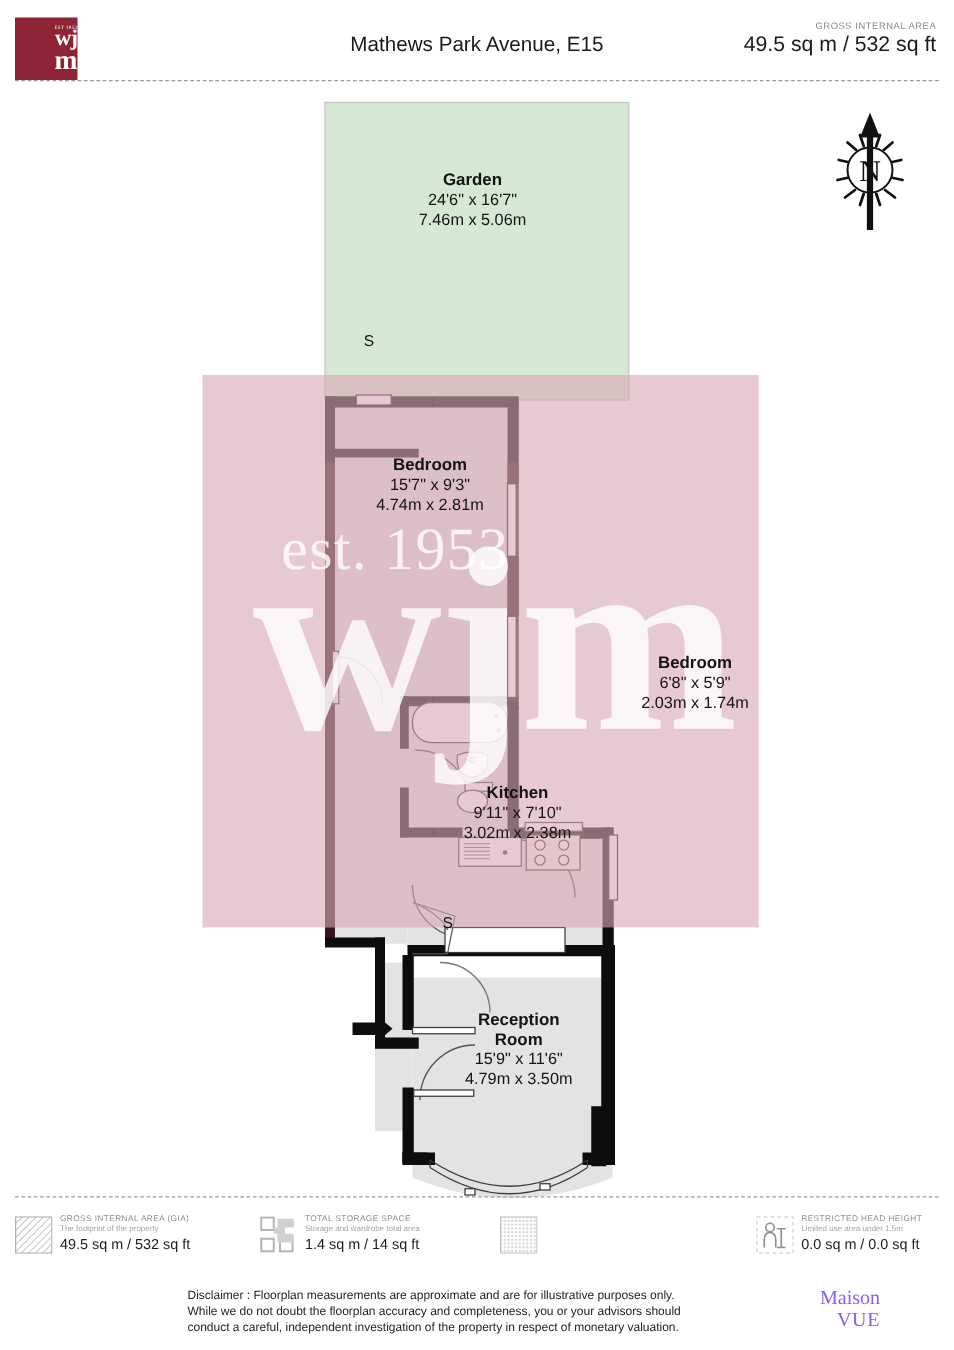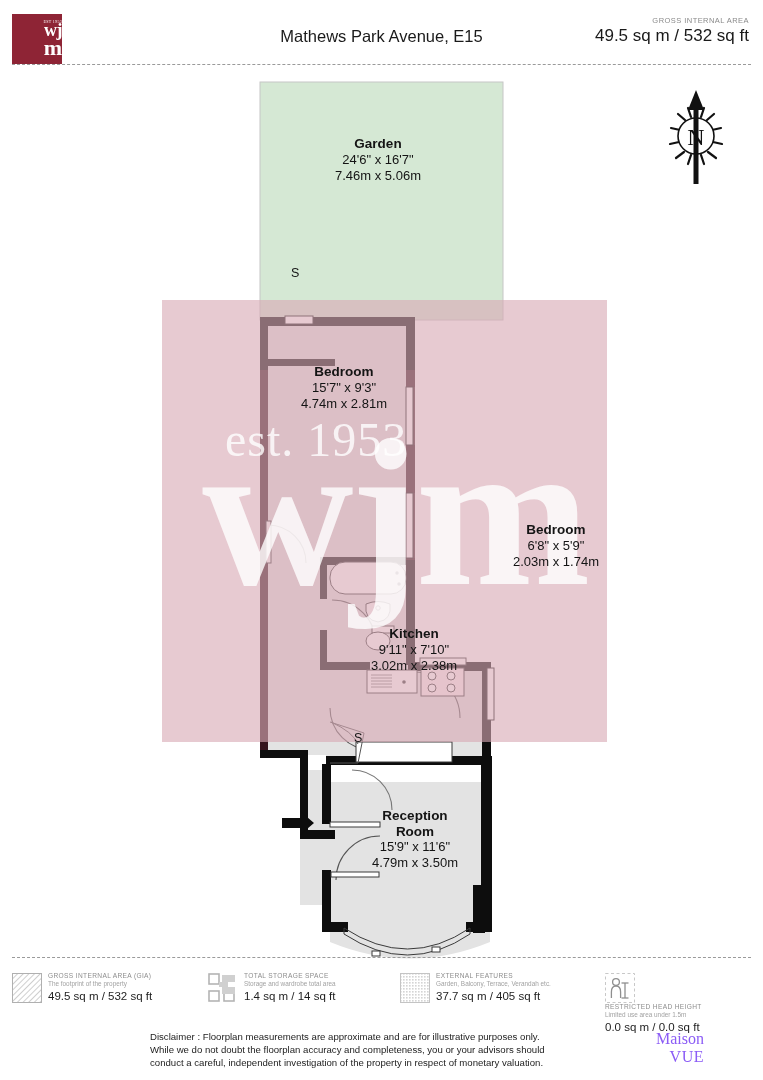--- a/index.html
+++ b/index.html
@@ -97,21 +97,21 @@
   
   #rule-legend { top: 957px; }
   #legend {
     position: absolute; left: 12px; top: 972px; width: 739px; height: 42px;
     display: flex;
   }
   .legend-item { display: flex; align-items: flex-start; }
   .legend-item.i0 { width: 196px; }
   .legend-item.i1 { width: 192px; }
   .legend-item.i2 { width: 205px; }
-  .legend-item.i3 { width: 146px; flex-direction: column; }
+  .legend-item.i3 { width: 146px; }
   .legend-swatch {
     width: 30px; height: 30px; flex: 0 0 30px; margin-right: 6px; margin-top: 1px;
   }
   .legend-text { padding-top: 0px; }
   .legend-title {
     font-size: 6.6px; color: #8d8d8d; letter-spacing: 0.35px;
     text-transform: uppercase;
   }
   .legend-sub { font-size: 6.4px; color: #a2a2a2; margin-top: 1px; }
   .legend-val { font-size: 11.5px; color: #1d1d1d; margin-top: 3px; }
@@ -410,25 +410,20 @@
         <svg width="30" height="30" viewBox="0 0 30 30">
           <defs>
             <pattern id="grid" width="3" height="3" patternUnits="userSpaceOnUse">
               <rect width="3" height="3" fill="#ffffff"></rect>
               <rect width="1.6" height="1.6" fill="#d4d4d4"></rect>
             </pattern>
           </defs>
           <rect x="0.5" y="0.5" width="29" height="29" fill="url(#grid)" stroke="#c4c4c4" stroke-width="1"></rect>
         </svg>
       </div>
-      <div class="legend-text">
-        <div class="legend-title">EXTERNAL FEATURES</div>
-        <div class="legend-sub">Garden, Balcony, Terrace, Verandah etc.</div>
-        <div class="legend-val">37.7 sq m / 405 sq ft</div>
-      </div>
     </div>
 
     <div class="legend-item i3">
       <div class="legend-swatch">
         <svg width="30" height="30" viewBox="0 0 30 30">
           <rect x="0.5" y="0.5" width="29" height="29" fill="none" stroke="#c8c8c8" stroke-width="1" stroke-dasharray="3 2.5"></rect>
           <circle cx="11" cy="9" r="3.4" fill="none" stroke="#8f8f8f" stroke-width="1.3"></circle>
           <path d="M11 13 q-4.6 0 -4.6 6 v6 M11 13 q4.6 0 4.6 6 v6" fill="none" stroke="#8f8f8f" stroke-width="1.3"></path>
           <g stroke="#8f8f8f" stroke-width="1.3">
             <line x1="20" y1="10" x2="20" y2="25"></line>

